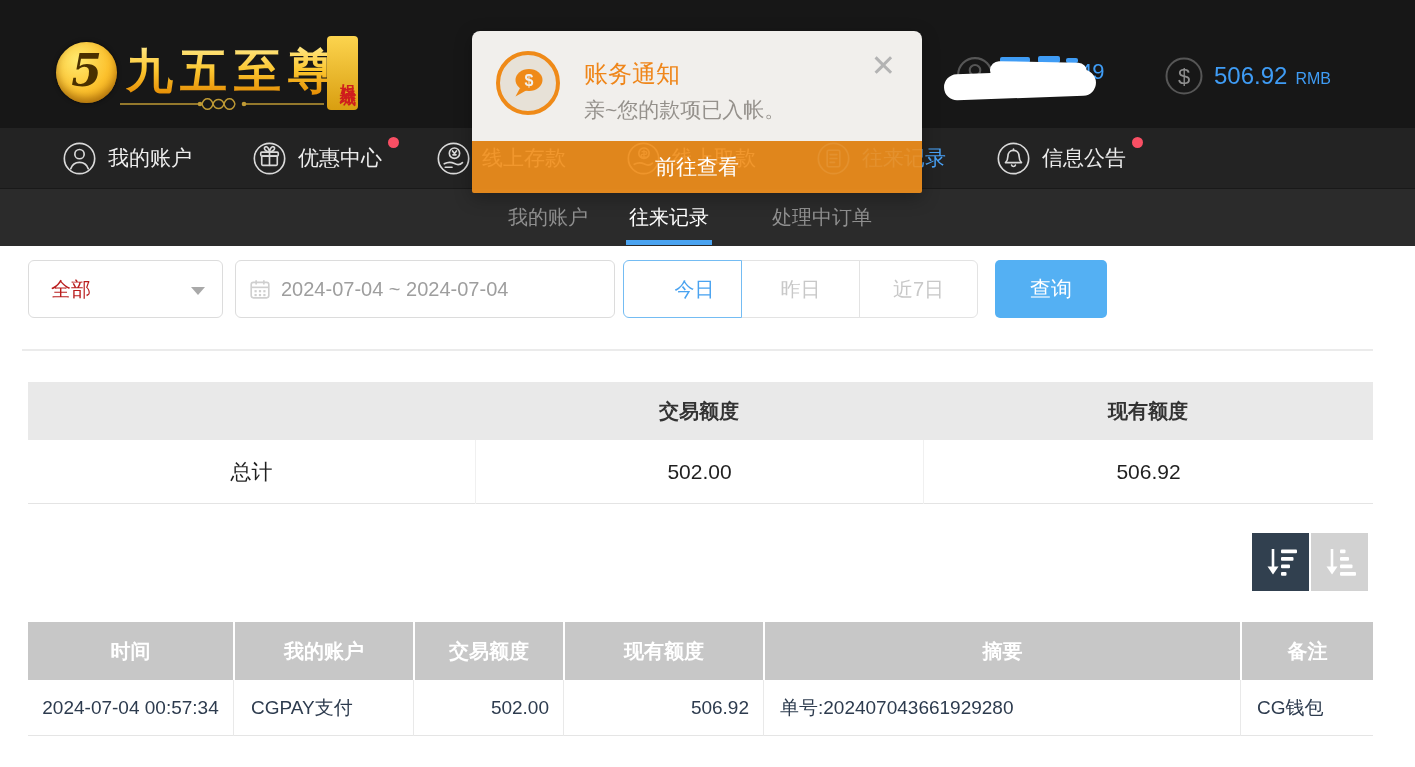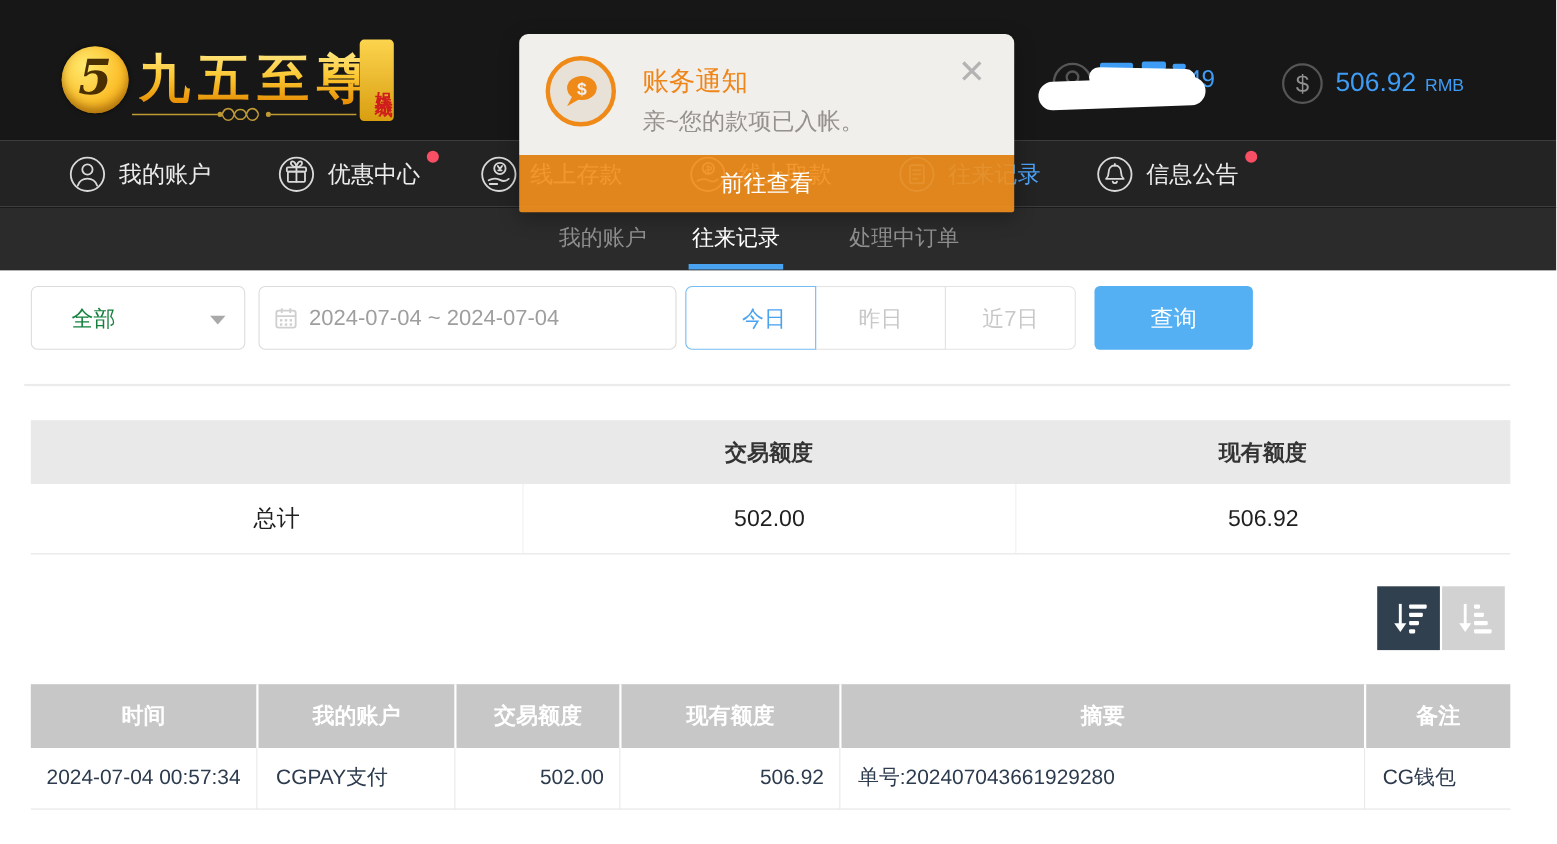--- a/index.html
+++ b/index.html
@@ -49,34 +49,34 @@
   .tabs { position:relative; height:58px; background:#2b2b2b; border-top:1px solid #191919; }
   .tab { position:absolute; top:0; height:58px; line-height:56px; font-size:20px; color:#8f8f8f; cursor:pointer; }
   .tab-1 { left:508px; } .tab-2 { left:629px; } .tab-3 { left:772px; }
   .tab.active { color:#ffffff; }
   .tab.active::after { content:""; position:absolute; left:-3px; right:-3px; bottom:2px; height:5px; background:#4aa3f0; }
 
   
   .content { position:relative; height:521px; background:#fff; }
   .select-box { position:absolute; left:28px; top:14px; width:195px; height:58px; border:1px solid #dcdcdc;
     border-radius:6px; display:flex; align-items:center; cursor:pointer; background:#fff; }
-  .select-value { margin-left:36px; font-size:20px; color:#15803d; }
+  .select-value { margin-left:22px; font-size:20px; color:#b91c1c; }
   .caret { position:absolute; right:17px; top:26px; width:0; height:0;
     border-left:7px solid transparent; border-right:7px solid transparent; border-top:8px solid #a9a9a9; }
   .date-box { position:absolute; left:235px; top:14px; width:380px; height:58px; border:1px solid #dcdcdc;
     border-radius:6px; display:flex; align-items:center; cursor:pointer; background:#fff; }
   .cal-icon { margin-left:13px; }
   .date-text { margin-left:10px; font-size:20px; color:#9e9e9e; }
   .seg { position:absolute; left:623px; top:14px; height:58px; display:flex; }
   .seg-btn { width:119px; height:58px; display:flex; align-items:center; justify-content:center; font-size:20px;
     color:#c8c8c8; background:#fff; border:1px solid #e3e3e3; cursor:pointer; }
   .seg-btn + .seg-btn { margin-left:-1px; }
   .seg-btn:last-child { border-radius:0 6px 6px 0; }
   .seg-btn.active { border:1px solid #74bcf3; color:#4aa3f0; border-radius:6px 0 0 6px; z-index:2;padding-left:24px; }
-  .search-btn { position:absolute; left:995px; top:14px; width:144px; height:58px; background:#54b0f3;
+  .search-btn { position:absolute; left:995px; top:14px; width:112px; height:58px; background:#54b0f3;
     border:none; border-radius:5px; color:#fff; font-size:21px; cursor:pointer; font-family:inherit; }
   .divider { position:absolute; left:22px; top:103px; width:1351px; height:2px; background:#ebebeb; }
 
   
   .sum { position:absolute; left:28px; top:136px; width:1345px; }
   .sum-head { display:flex; height:58px; background:#e9e9e9; align-items:center; }
   .sum-head .cell { text-align:center; font-size:20px; font-weight:bold; color:#333; }
   .sum-body { display:flex; height:64px; background:#fff; border-bottom:1px solid #e4e4e4; align-items:center; }
   .sum-body .cell { text-align:center; font-size:21px; color:#1f1f1f; font-weight:500; height:64px; line-height:64px; }
   .sum-body .cell + .cell { border-left:1px solid #f0f0f0; }

